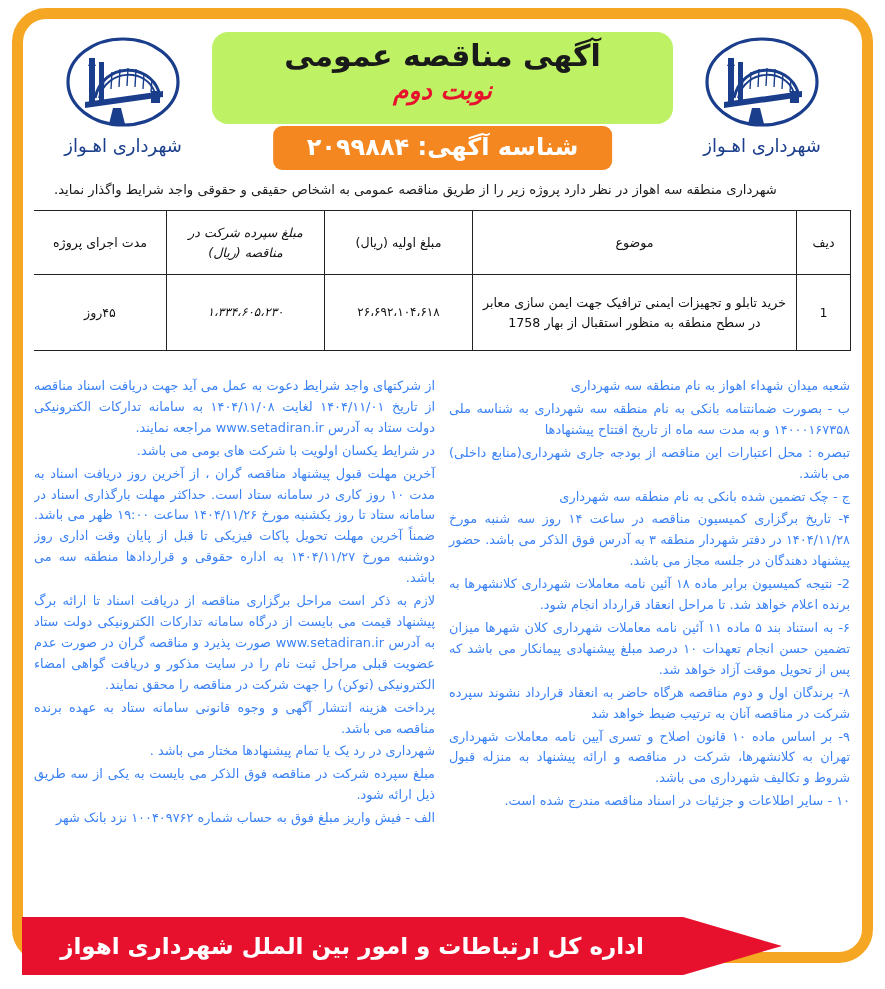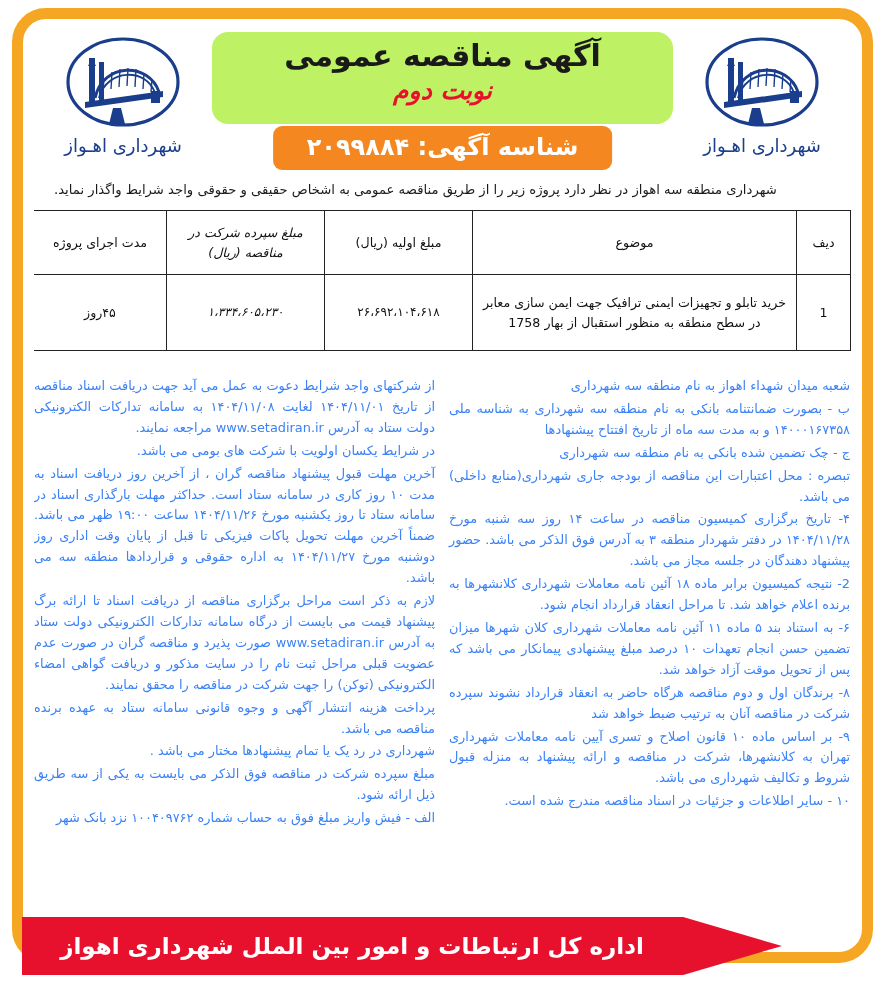--- a/index.html
+++ b/index.html
@@ -350,22 +350,22 @@
           <p>آخرین مهلت قبول پیشنهاد مناقصه گران ، از آخرین روز دریافت اسناد به مدت ۱۰ روز کاری در سامانه ستاد است. حداکثر مهلت بارگذاری اسناد در سامانه ستاد تا روز یکشنبه مورخ ۱۴۰۴/۱۱/۲۶ ساعت ۱۹:۰۰ ظهر می باشد. ضمناً آخرین مهلت تحویل پاکات فیزیکی تا قبل از پایان وقت اداری روز دوشنبه مورخ ۱۴۰۴/۱۱/۲۷ به اداره حقوقی و قراردادها منطقه سه می باشد.</p>
           <p>لازم به ذکر است مراحل برگزاری مناقصه از دریافت اسناد تا ارائه برگ پیشنهاد قیمت می بایست از درگاه سامانه تدارکات الکترونیکی  دولت ستاد به آدرس <span class="url">www.setadiran.ir</span> صورت پذیرد و مناقصه گران در صورت عدم عضویت قبلی مراحل ثبت نام را در سایت  مذکور و دریافت گواهی امضاء الکترونیکی (توکن) را جهت شرکت در مناقصه را محقق نمایند.</p>
           <p>پرداخت هزینه انتشار آگهی و وجوه قانونی سامانه ستاد به عهده برنده مناقصه می باشد.</p>
           <p>شهرداری در رد یک یا تمام پیشنهادها مختار می باشد .</p>
           <p>مبلغ سپرده شرکت در مناقصه فوق الذکر می بایست به یکی از سه طریق ذیل ارائه شود.</p>
           <p>الف - فیش واریز مبلغ فوق به حساب شماره ۱۰۰۴۰۹۷۶۲ نزد بانک شهر</p>
         </div>
       <div class="col" id="left-col">
           <p>شعبه میدان شهداء اهواز به نام منطقه سه شهرداری</p>
           <p>ب - بصورت ضمانتنامه بانکی به نام منطقه سه شهرداری به شناسه ملی ۱۴۰۰۰۱۶۷۳۵۸ و به مدت سه ماه از تاریخ افتتاح پیشنهادها</p>
+          <p>تبصره : محل اعتبارات این مناقصه از بودجه جاری شهرداری(منابع داخلی) می باشد.</p>
           <p>ج - چک تضمین شده بانکی به نام منطقه سه شهرداری</p>
-          <p>تبصره : محل اعتبارات این مناقصه از بودجه جاری شهرداری(منابع داخلی) می باشد.</p>
           <p>۴- تاریخ برگزاری کمیسیون مناقصه در ساعت ۱۴ روز سه شنبه مورخ ۱۴۰۴/۱۱/۲۸ در دفتر شهردار منطقه ۳ به آدرس فوق الذکر  می باشد. حضور پیشنهاد دهندگان در جلسه مجاز می باشد.</p>
           <p>2- نتیجه کمیسیون برابر ماده ۱۸ آئین نامه معاملات شهرداری کلانشهرها به برنده اعلام خواهد شد. تا مراحل انعقاد قرارداد انجام شود.</p>
           <p>۶- به استناد بند ۵ ماده ۱۱ آئین نامه معاملات شهرداری کلان شهرها میزان تضمین حسن انجام تعهدات ۱۰ درصد مبلغ پیشنهادی پیمانکار می باشد که پس از تحویل موقت آزاد خواهد شد.</p>
           <p>۸- برندگان اول و دوم مناقصه هرگاه حاضر به انعقاد قرارداد نشوند سپرده شرکت در مناقصه آنان به ترتیب ضبط خواهد شد</p>
           <p>۹- بر اساس ماده ۱۰ قانون اصلاح و تسری آیین نامه معاملات شهرداری تهران به کلانشهرها، شرکت در مناقصه و ارائه پیشنهاد به  منزله قبول شروط و تکالیف شهرداری می باشد.</p>
           <p>۱۰ - سایر اطلاعات و جزئیات در اسناد مناقصه مندرج شده است.</p>
         </div>
     </div>
 
   </div>

